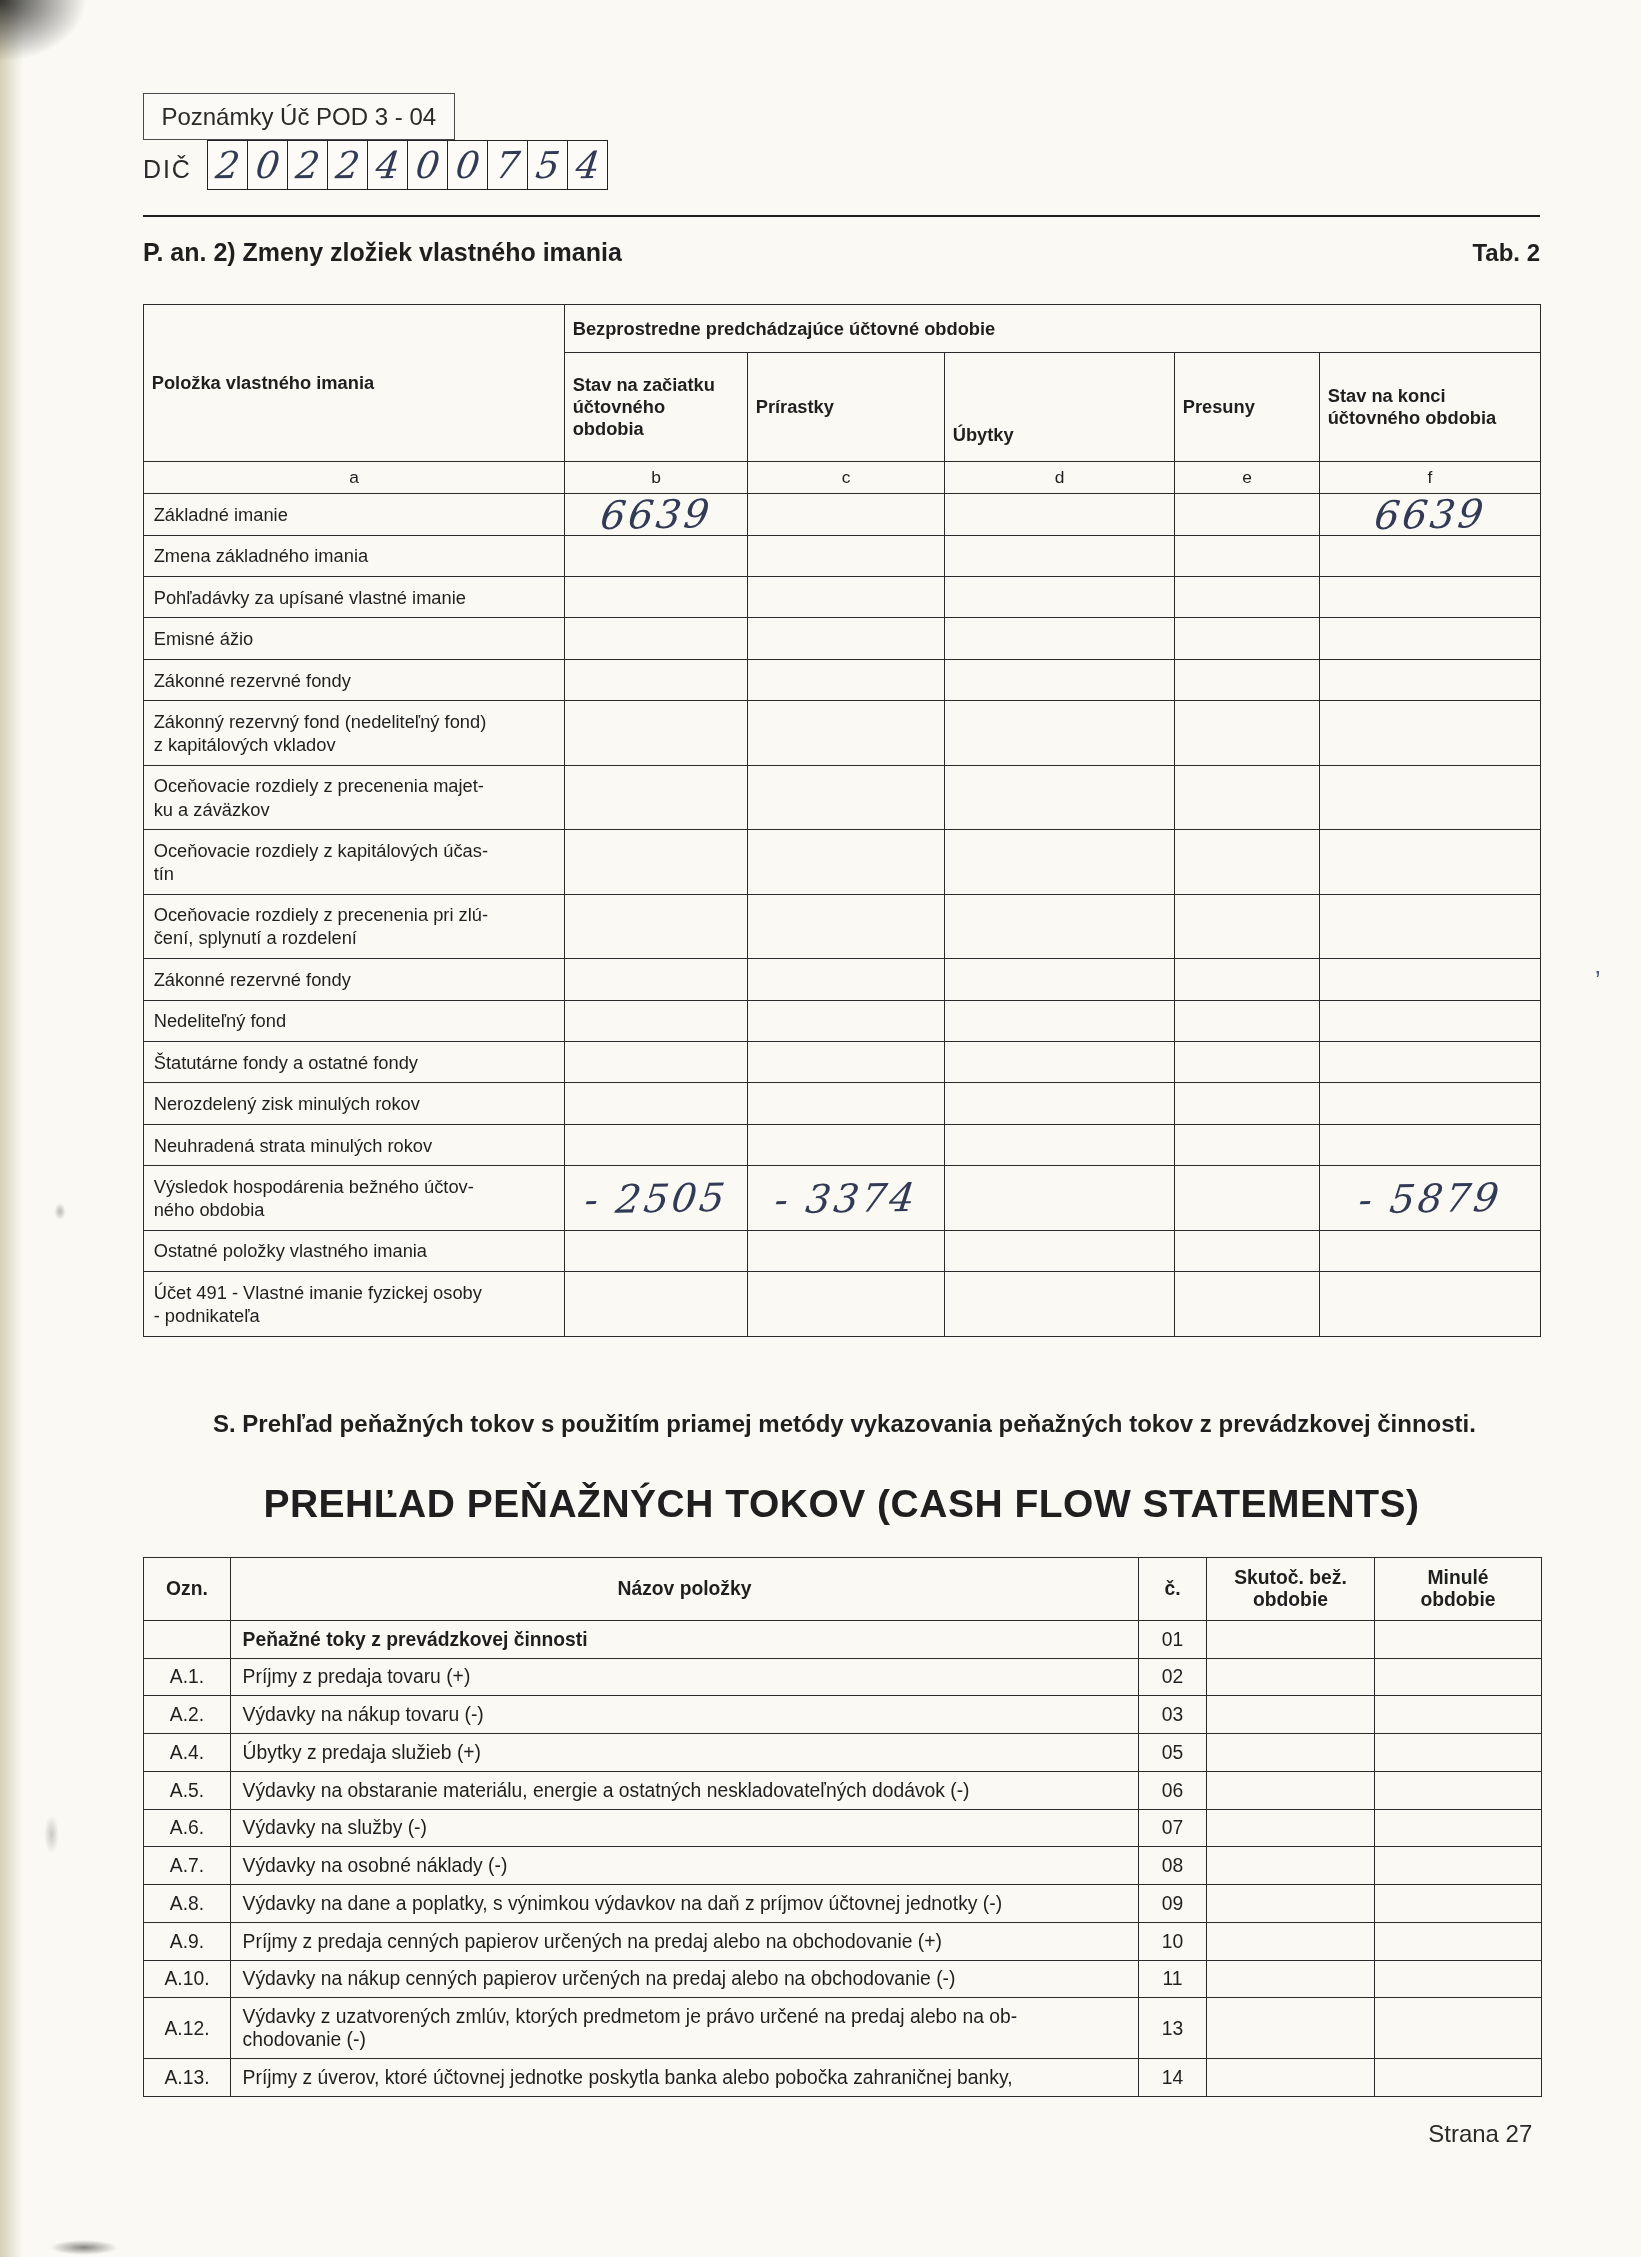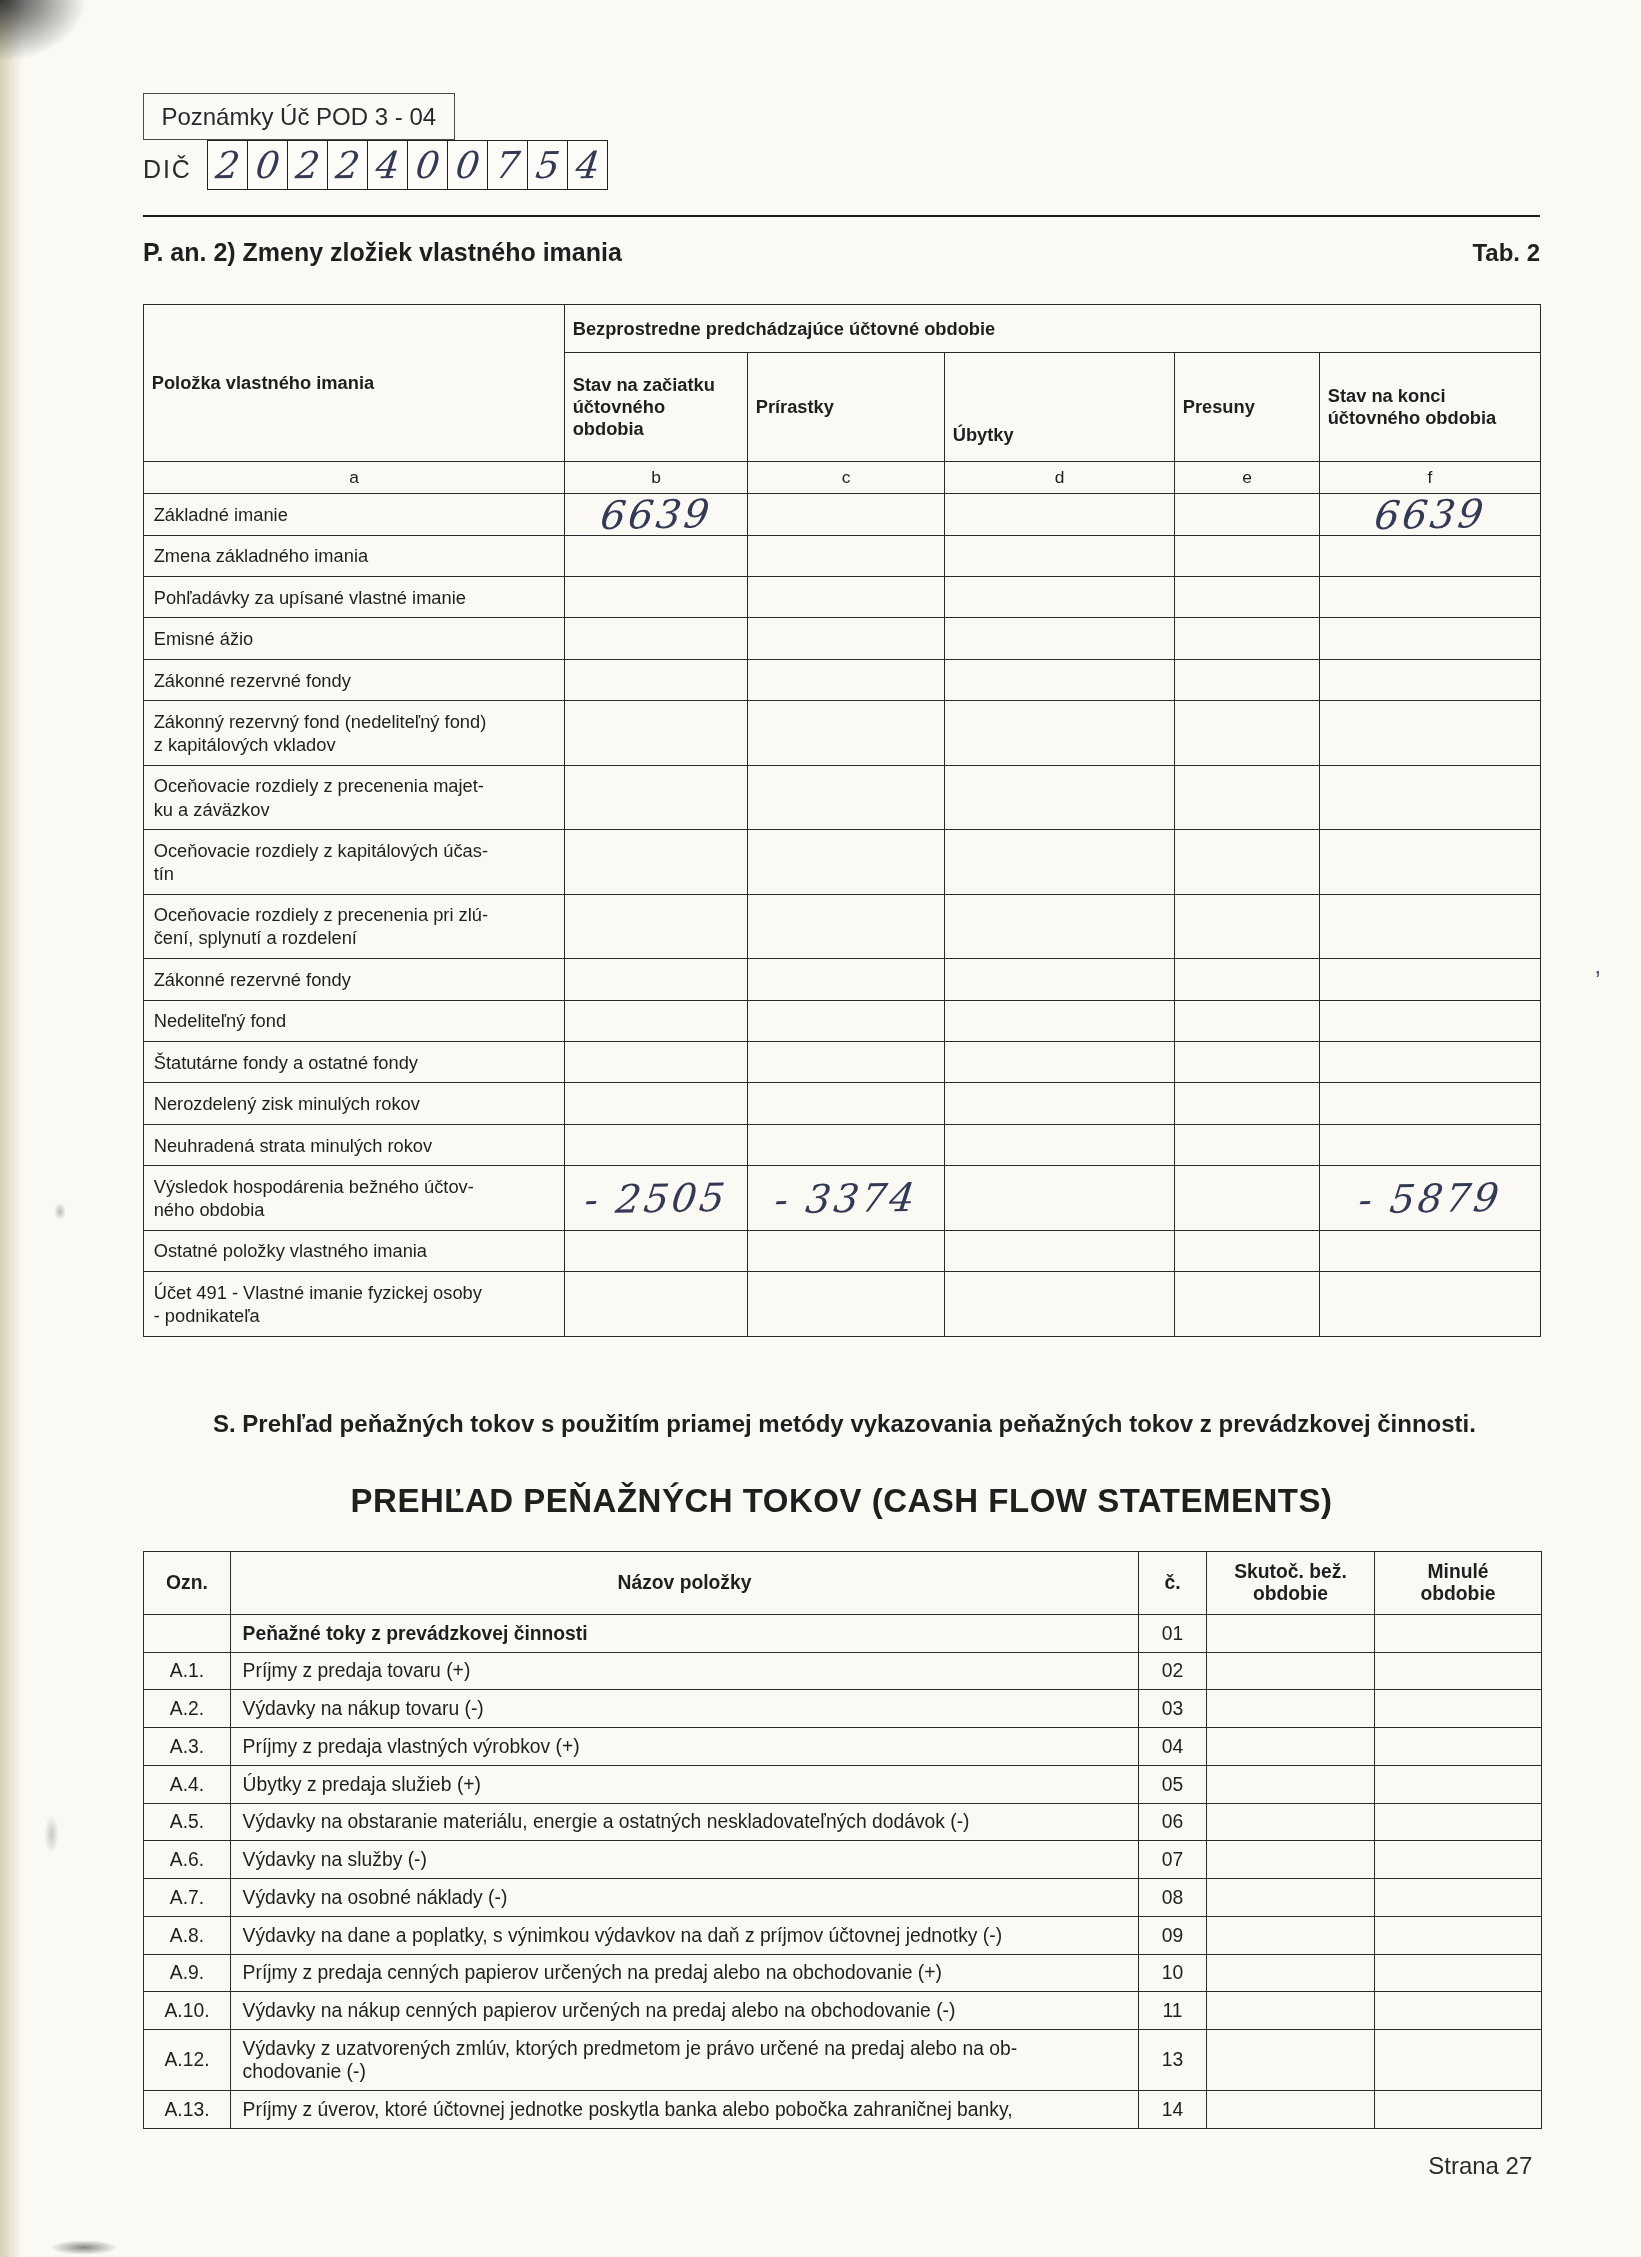--- a/index.html
+++ b/index.html
@@ -69,21 +69,21 @@
   .t1 .th-group { height:39px; }
   .t1 .hdr2 th { height:89px; }
   .t1 .th-item { font-weight:bold; }
   .t1 .th-d { vertical-align:bottom; padding-bottom:15.4px; }
   .t1 .letters td { height:27px; font-size:17.4px; text-align:center; padding:1.9px; font-weight:normal; }
   .t1 .item-cell { font-size:18.3px; padding:8.7px 9.7px; line-height:1.26; white-space:pre-line; vertical-align:middle; text-align:left; }
   .t1 .val-cell { text-align:center; vertical-align:middle; padding:0 3.9px; overflow:visible; }
 
   
   .intro { margin:70px 0 16px 0; font-size:24px; font-weight:bold; line-height:1.45; text-indent:70px; }
-  .cf-title { margin:41px 0 11px 0; text-align:center; font-size:33px; font-weight:bold; letter-spacing:0.5px; }
+  .cf-title { margin:41px 0 11px 0; text-align:center; font-size:39px; font-weight:bold; letter-spacing:0.5px; }
 
   .t2 { width:1397px; margin-top:31px; border:1.9px solid #2b2b2b; }
   .t2 th, .t2 td { border:1.4px solid #2b2b2b; }
   .t2 th { font-size:19.3px; font-weight:bold; text-align:center; vertical-align:middle; padding:7.7px 5.8px; white-space:pre-line; height:46px; }
   .t2 td { font-size:19.3px; padding:6.8px 5.8px; line-height:1.2; vertical-align:middle; }
   .t2 .ozn-cell, .t2 .num-cell { text-align:center; }
   .t2 .name-cell { padding-left:11.6px; white-space:pre-line; text-align:left; }
   .t2 .amt-cell { }
   .t2 .bold-row .name-cell { font-weight:bold; }
 
@@ -366,27 +366,20 @@
             <td class="amt-cell"></td>
           </tr>
           <tr>
             <td class="ozn-cell">A.2.</td>
             <td class="name-cell">Výdavky na nákup tovaru (-)</td>
             <td class="num-cell">03</td>
             <td class="amt-cell"></td>
             <td class="amt-cell"></td>
           </tr>
           <tr>
-            <td class="ozn-cell">A.3.</td>
-            <td class="name-cell">Príjmy z predaja vlastných výrobkov (+)</td>
-            <td class="num-cell">04</td>
-            <td class="amt-cell"></td>
-            <td class="amt-cell"></td>
-          </tr>
-          <tr>
             <td class="ozn-cell">A.4.</td>
             <td class="name-cell">Úbytky z predaja služieb (+)</td>
             <td class="num-cell">05</td>
             <td class="amt-cell"></td>
             <td class="amt-cell"></td>
           </tr>
           <tr>
             <td class="ozn-cell">A.5.</td>
             <td class="name-cell">Výdavky na obstaranie materiálu, energie a ostatných neskladovateľných dodávok (-)</td>
             <td class="num-cell">06</td>

